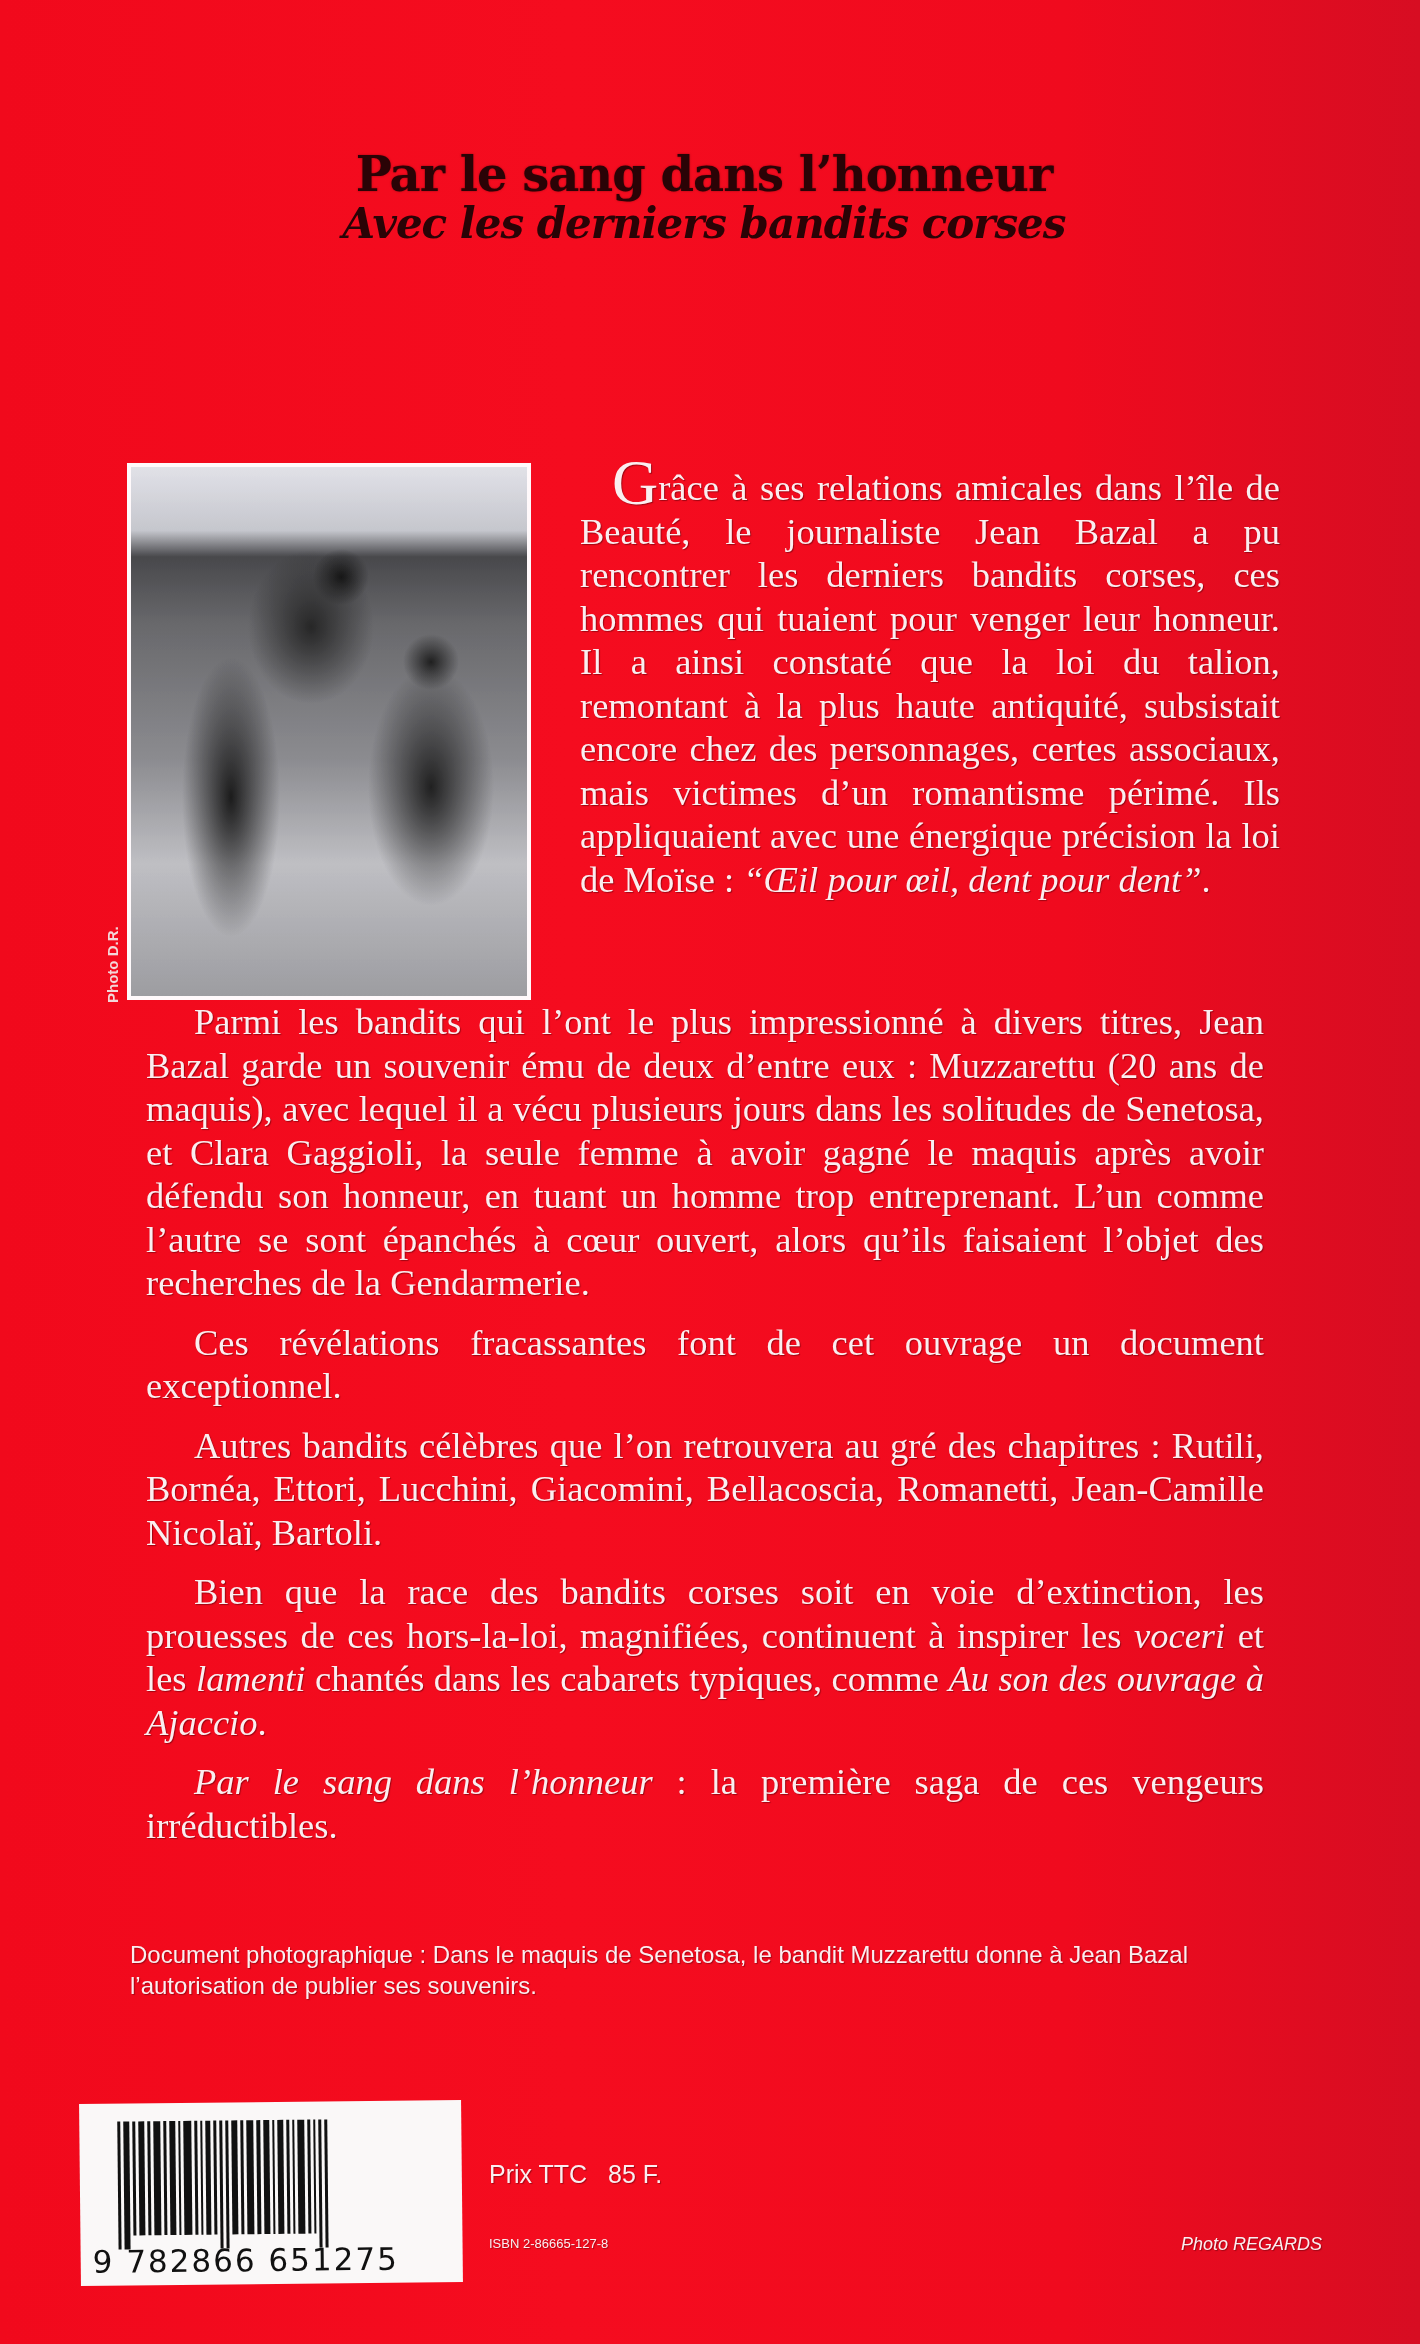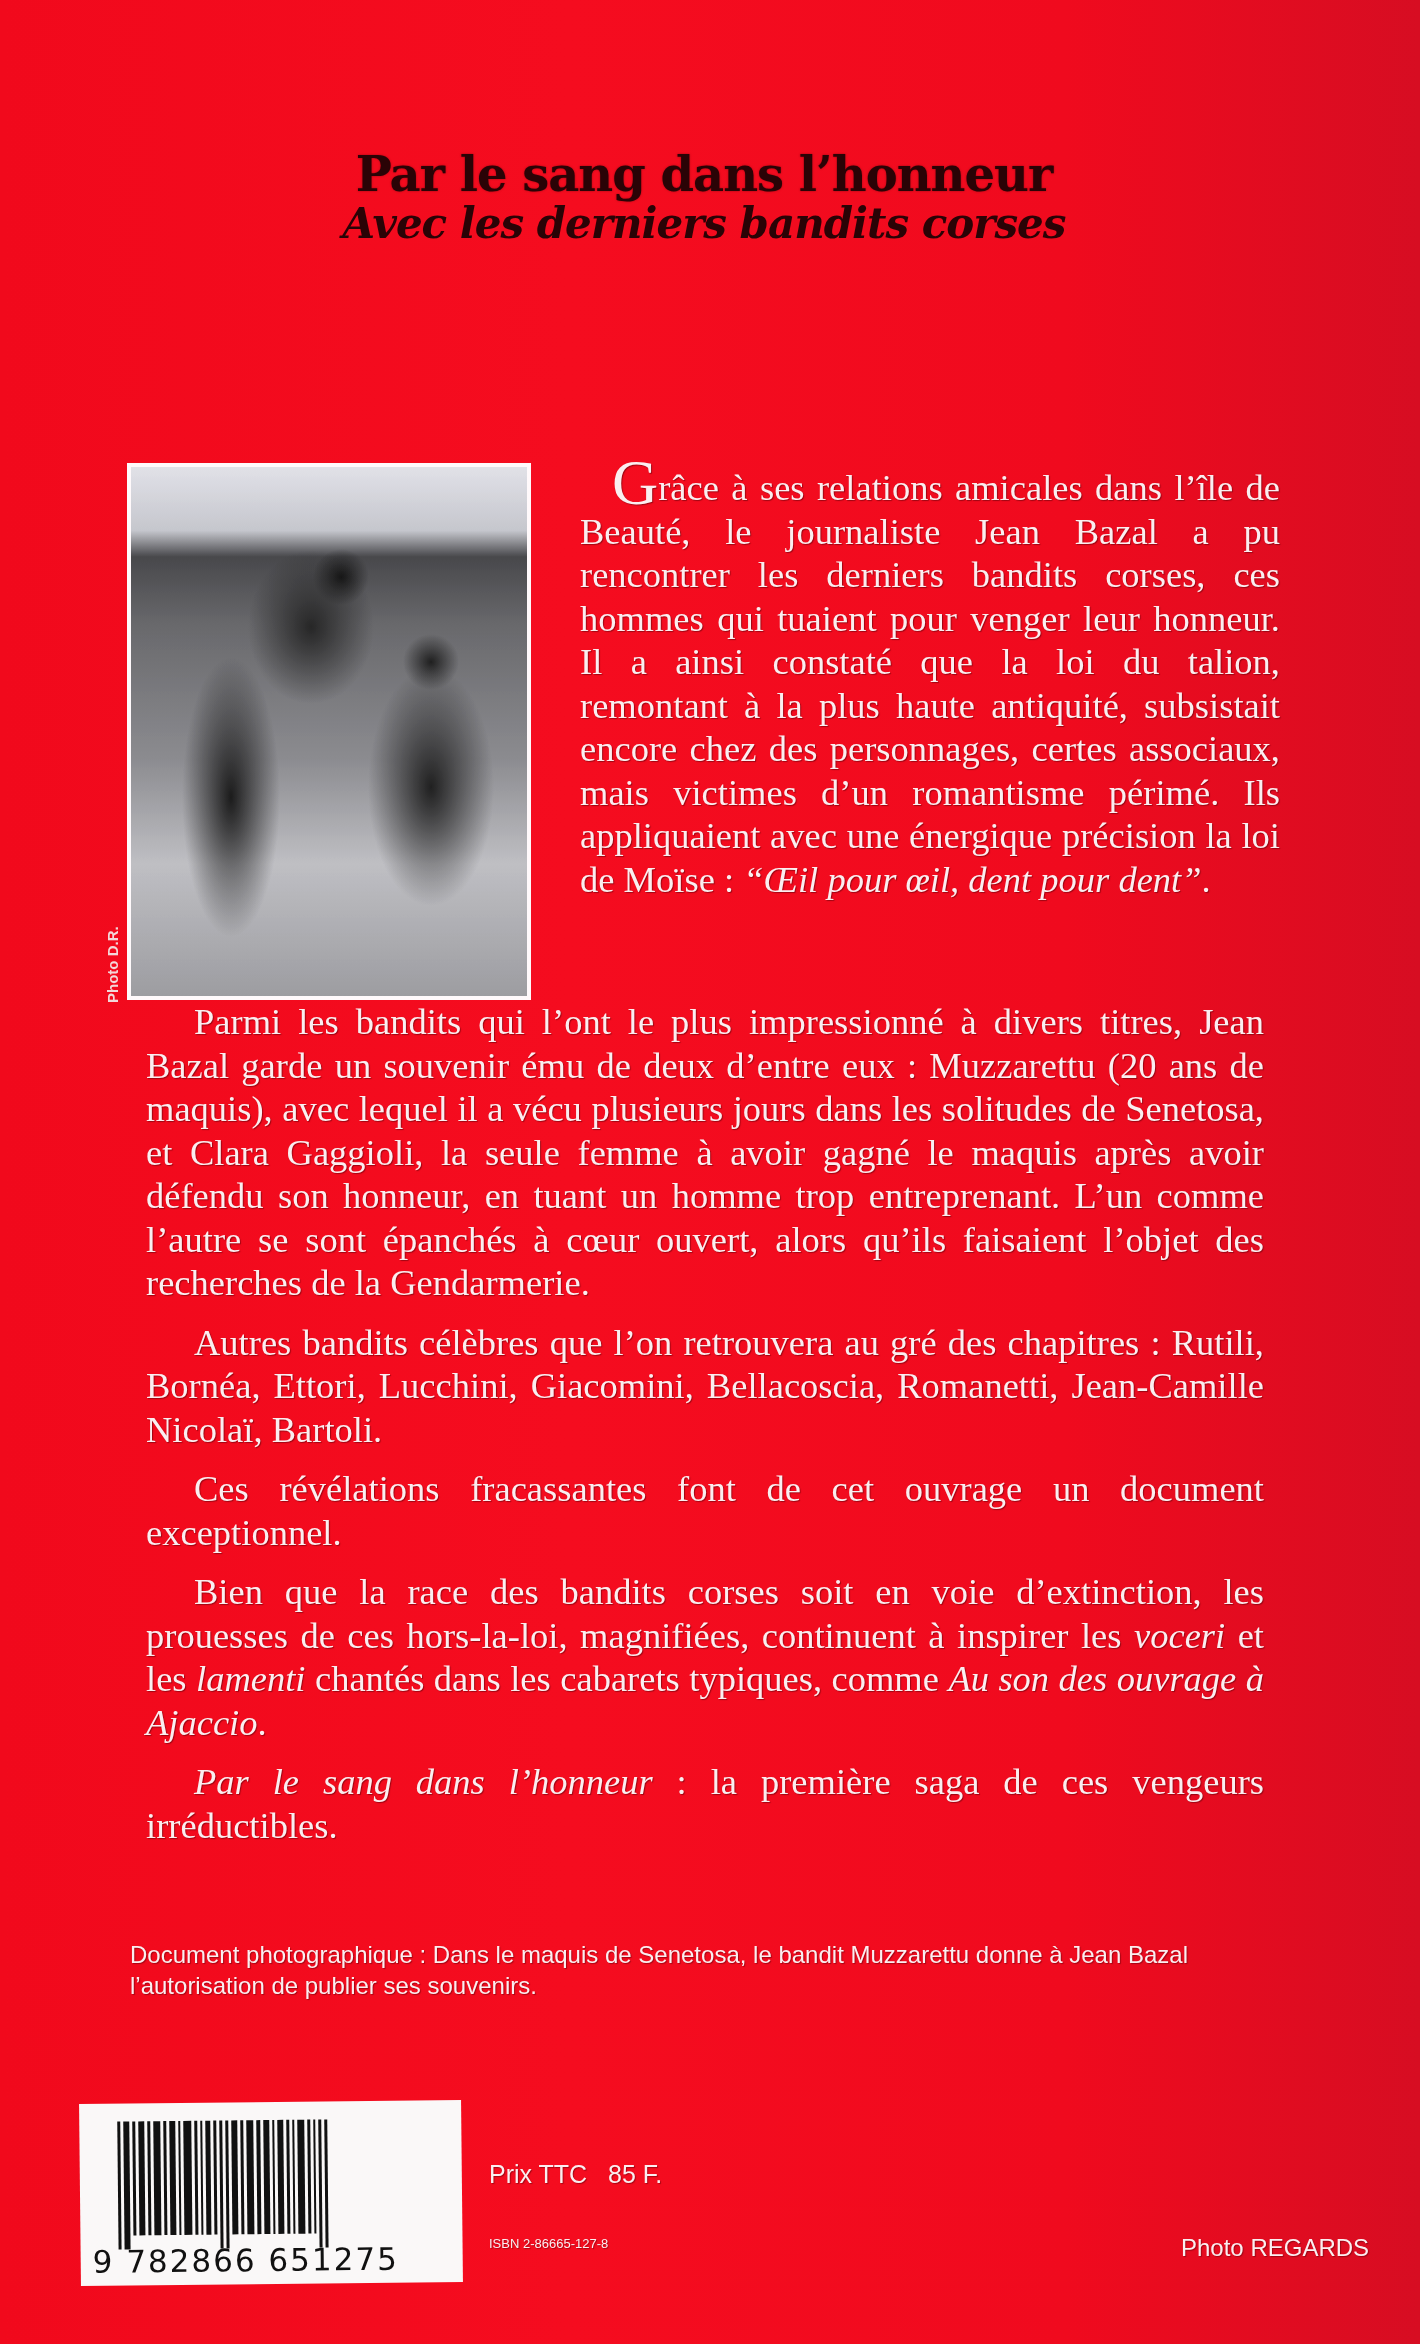--- a/index.html
+++ b/index.html
@@ -96,22 +96,23 @@
     font-family: "Liberation Sans", sans-serif; font-size: 25px; color: #fbeef0;
     text-shadow: 1px 1px 1px rgba(90,0,10,.5); white-space: pre; text-align: right;
   }
   .isbn {
     position: absolute; left: 489px; top: 2236px;
     font-family: "Liberation Sans", sans-serif; font-size: 13px; color: #fbeef0;
     text-shadow: 1px 1px 1px rgba(90,0,10,.5);
   }
   .photo-regards {
     position: absolute; left: 1181px; top: 2234px;
-    font-family: "Liberation Sans", sans-serif; font-size: 24px; color: #fbeef0;
+    font-family: "Liberation Sans", sans-serif; font-size: 18px; color: #fbeef0;
     text-shadow: 1px 1px 1px rgba(90,0,10,.5);
+    font-style: italic;
   }
 </style>
 </head>
 <body>
 
 <div class="cover">
 
   <div class="title-block">
     <div class="title-main">Par le sang dans l’honneur</div>
     <div class="title-sub">Avec les derniers bandits corses</div>
@@ -119,22 +120,22 @@
 
   <div class="photo" title="Black and white photograph: two men crouching in the maquis"></div>
   <div class="photo-credit">Photo D.R.</div>
 
   <div class="intro body-text">
     <p class="first-line"><span class="dropcap">G</span><span>râce à ses relations amicales dans</span> <span>l’île de Beauté, le journaliste Jean Bazal a pu rencontrer les derniers bandits corses, ces hommes qui tuaient pour venger leur honneur. Il a ainsi constaté que la loi du talion, remontant à la plus haute antiquité, subsistait encore chez des personnages, certes associaux, mais victimes d’un romantisme périmé. Ils appliquaient avec une énergique précision la loi de Moïse : </span><em>“Œil pour œil, dent pour dent”</em><span>.</span></p>
   </div>
 
   <div class="full body-text">
     <p>Parmi les bandits qui l’ont le plus impressionné à divers titres, Jean Bazal garde un souvenir ému de deux d’entre eux : Muzzarettu (20 ans de maquis), avec lequel il a vécu plusieurs jours dans les solitudes de Senetosa, et Clara Gaggioli, la seule femme à avoir gagné le maquis après avoir défendu son honneur, en tuant un homme trop entreprenant. L’un comme l’autre se sont épanchés à cœur ouvert, alors qu’ils faisaient l’objet des recherches de la Gendarmerie.</p>
+    <p>Ces révélations fracassantes font de cet ouvrage un document exceptionnel.</p>
     <p>Autres bandits célèbres que l’on retrouvera au gré des chapitres : Rutili, Bornéa, Ettori, Lucchini, Giacomini, Bellacoscia, Romanetti, Jean-Camille Nicolaï, Bartoli.</p>
-    <p>Ces révélations fracassantes font de cet ouvrage un document exceptionnel.</p>
     <p><span>Bien que la race des bandits corses soit en voie d’extinction, les prouesses de ces hors-la-loi, magnifiées, continuent à inspirer les </span><em>voceri</em><span> et les </span><em>lamenti</em><span> chantés dans les cabarets typiques, comme </span><em>Au son des ouvrage à Ajaccio</em><span>.</span></p>
     <p><em>Par le sang dans l’honneur</em><span> : la première saga de ces vengeurs irréductibles.</span></p>
   </div>
 
   <div class="caption">Document photographique : Dans le maquis de Senetosa, le bandit Muzzarettu donne à Jean Bazal l’autorisation de publier ses souvenirs.</div>
 
   <div class="barcode">
     <div class="bars">
       <div class="bar guard" style="width:3px"></div>
         <div class="bar guard" style="width:6px"></div>

